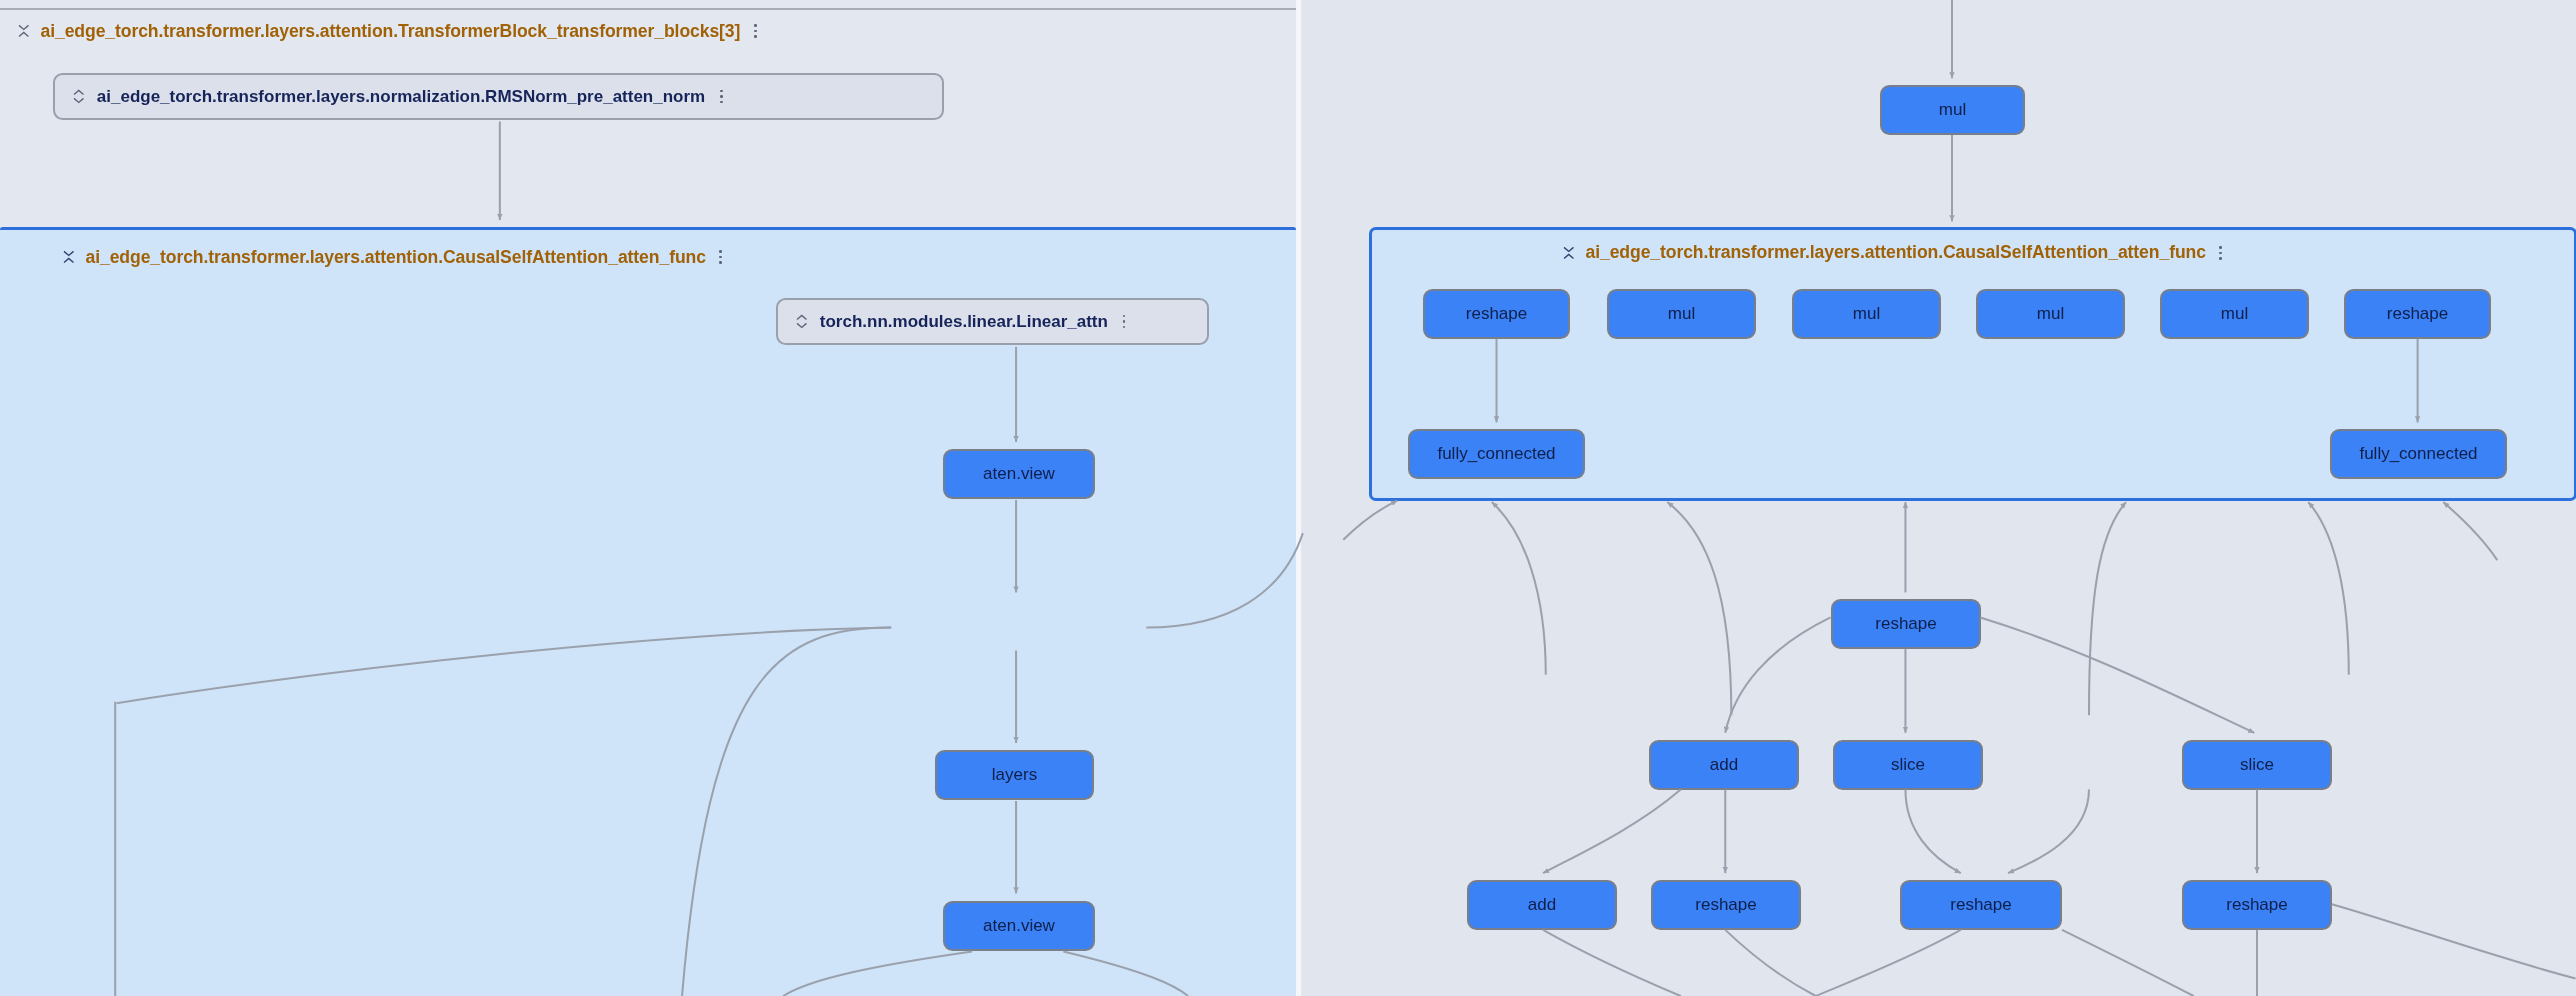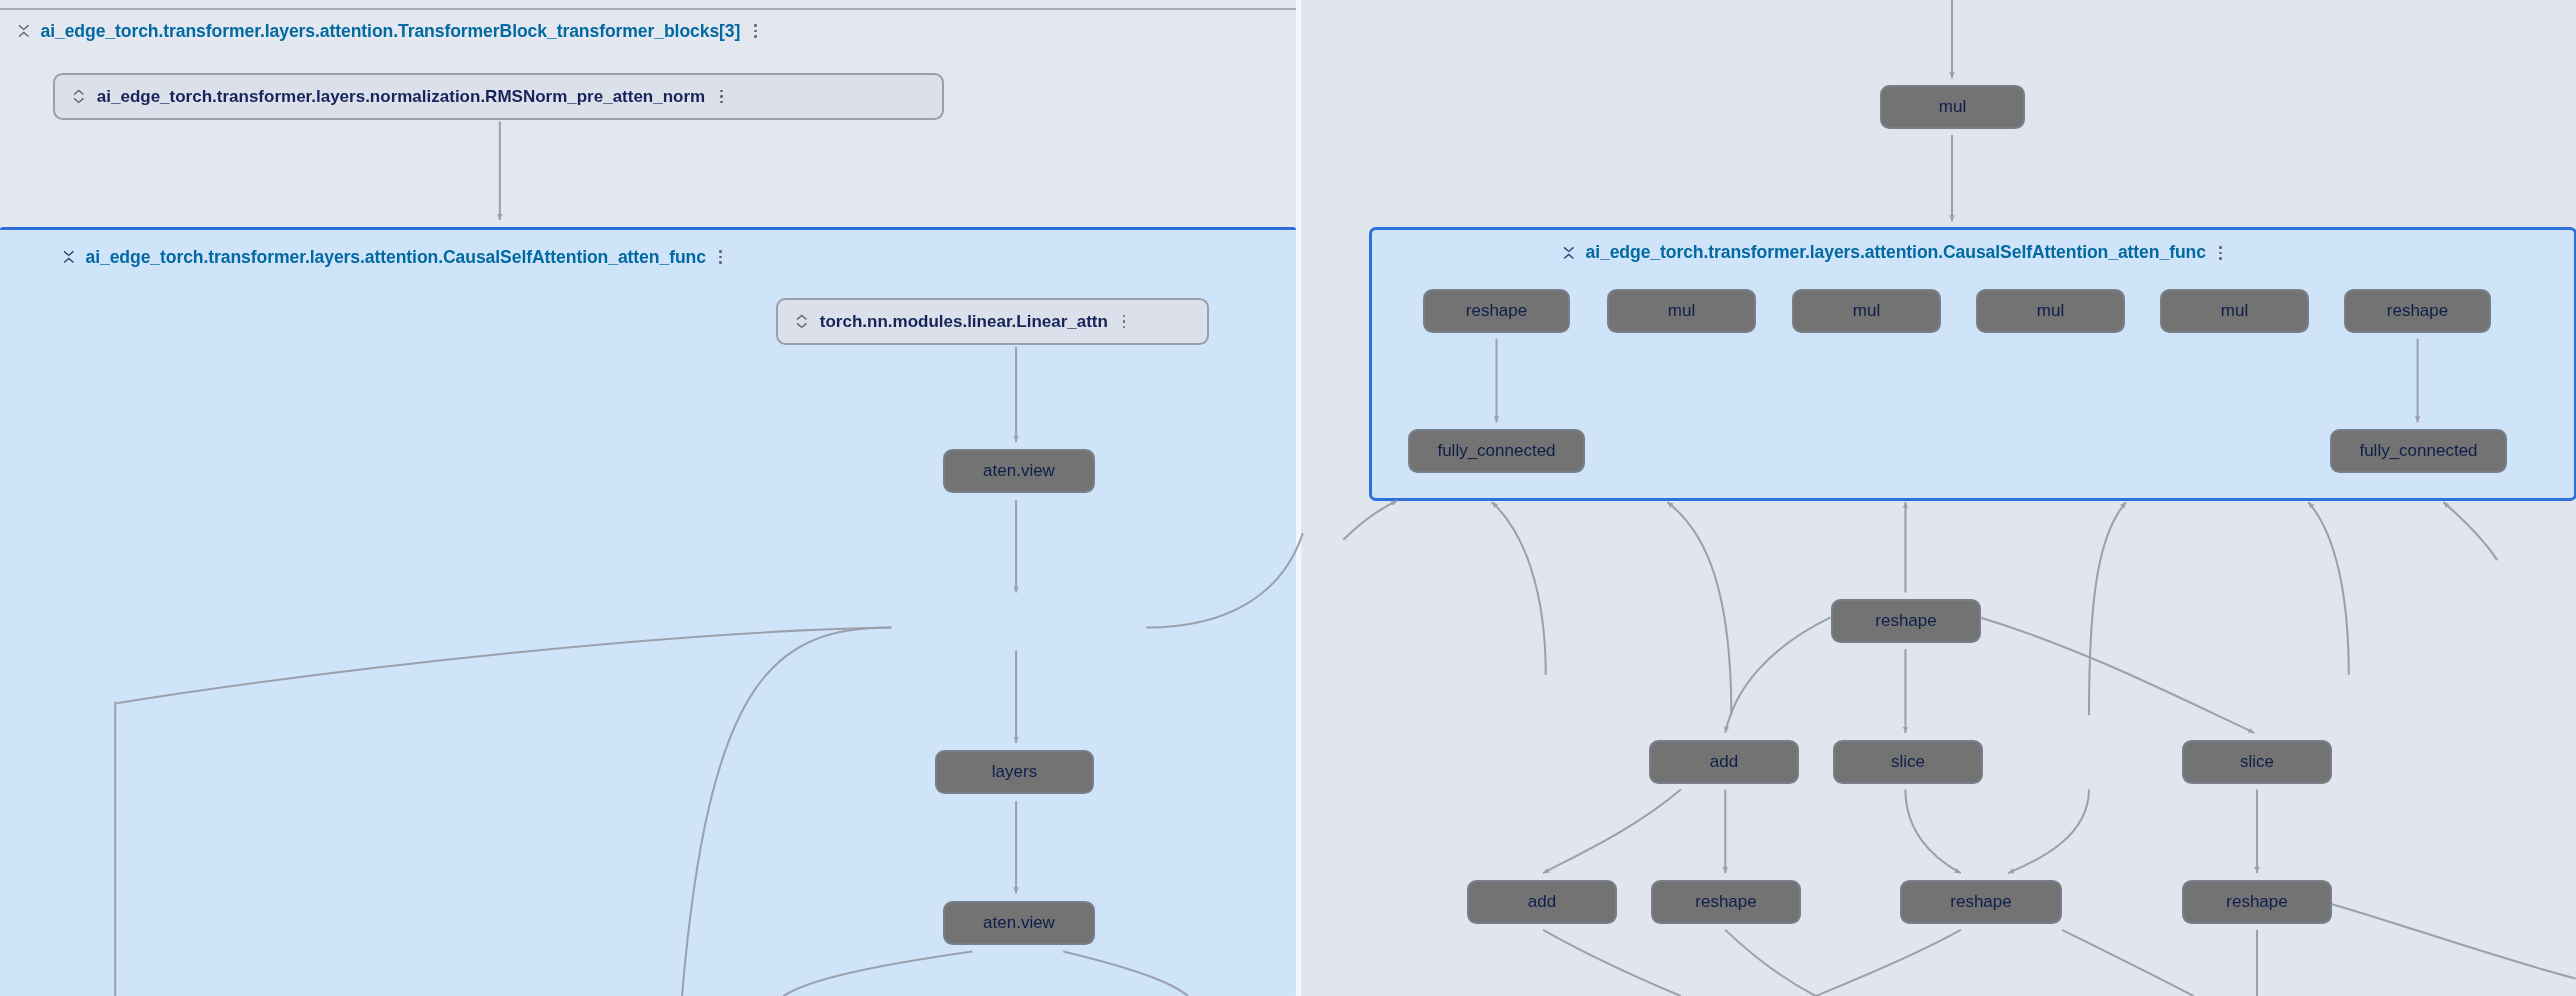--- a/index.html
+++ b/index.html
@@ -26,21 +26,21 @@
   
   #grp-transformer-block{
     left:0;top:9.5px;width:1296px;height:209px;
     background:#e3e8f0;
   }
   .group-header{
     position:absolute;display:flex;align-items:center;gap:9.5px;
     white-space:nowrap;
   }
   .grp-title{
-    font-size:17.6px;font-weight:700;color:#0369a1;letter-spacing:-0.1px;
+    font-size:17.6px;font-weight:700;color:#a16207;letter-spacing:-0.1px;
   }
 
   
   .chev-stack{
     display:inline-flex;flex-direction:column;align-items:center;justify-content:center;
     width:15px;height:23px;gap:0.7px;
   }
   .chev-stack svg{display:block;}
   .dots{
     display:inline-flex;flex-direction:column;align-items:center;justify-content:center;
@@ -69,24 +69,24 @@
   }
   
   #grp-attn-right{
     left:1369px;top:227px;width:1208px;height:274px;
     background:#cfe4f9;border:3.4px solid #2d6fdb;border-radius:6.8px;
   }
 
   
   .node{
     position:absolute;box-sizing:border-box;
-    background:#737373;border:2px solid #787f8a;border-radius:9.5px;
+    background:#3b82f6;border:2px solid #787f8a;border-radius:9.5px;
     display:flex;align-items:center;justify-content:center;
     color:#0f1f4b;font-size:17px;font-weight:400;
-    height:44px;white-space:nowrap;
+    height:50px;white-space:nowrap;
   }
 
   
   #edges{position:absolute;left:0;top:0;width:2576px;height:996px;pointer-events:none;}
   #edges path,#edges line{fill:none;stroke:#9aa1ad;stroke-width:3;}
   #edges .arrowhead{fill:#9aa1ad;stroke:none;}
 </style>
 </head>
 <body>
 

